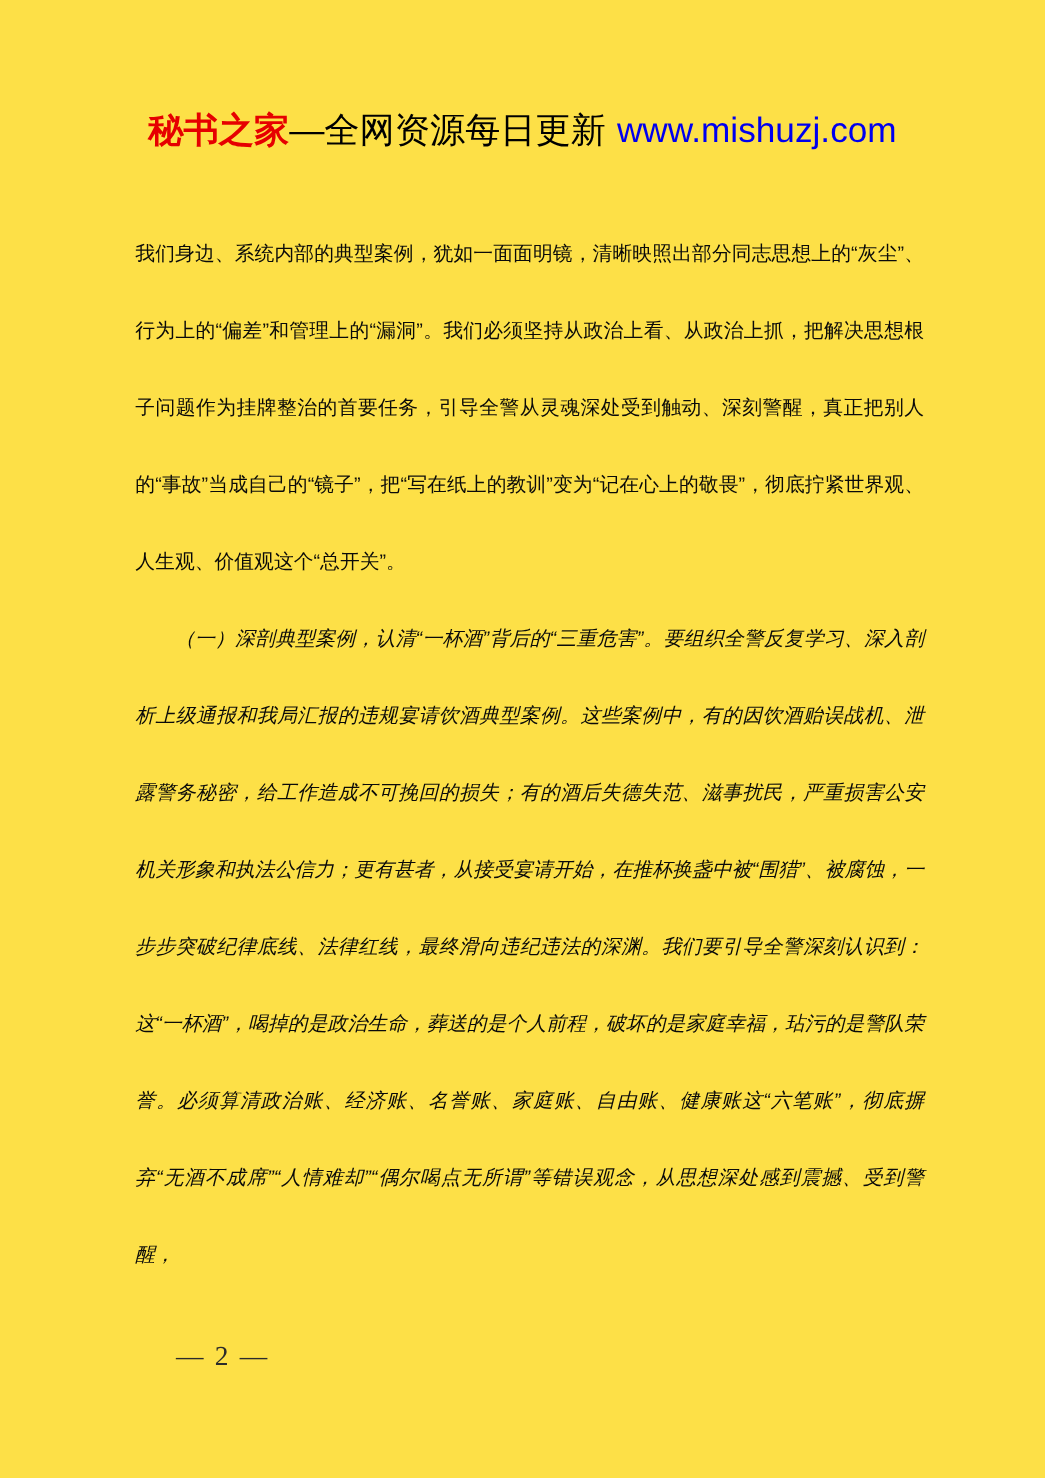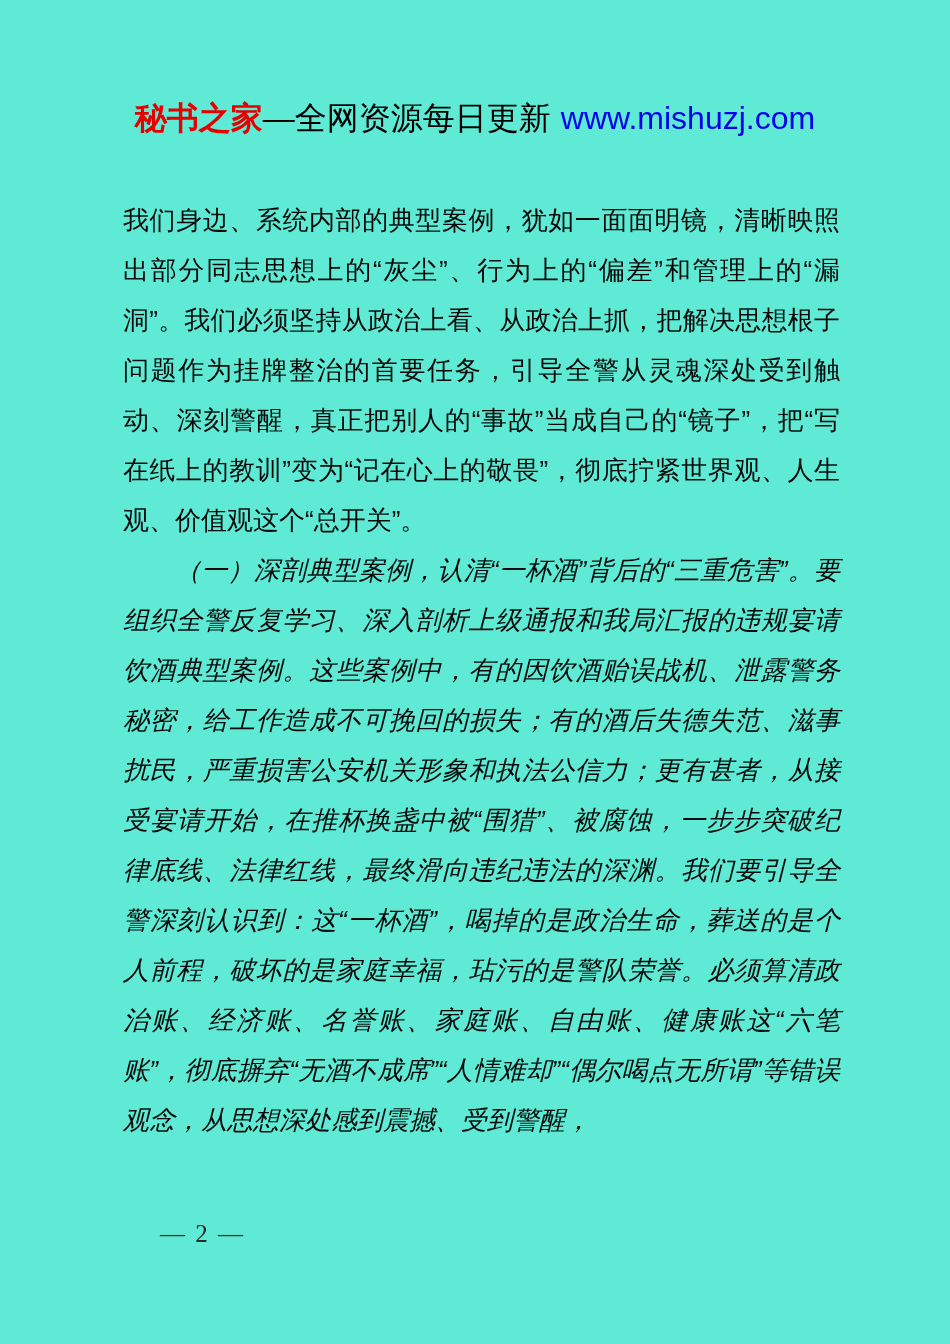--- a/index.html
+++ b/index.html
@@ -7,21 +7,21 @@
   body {
     width: 950px;
     height: 1344px;
     position: relative;
     font-family: "Liberation Sans", "DejaVu Sans", sans-serif;
     overflow: hidden;
   }
   .page {
     position: absolute;
     inset: 0;
-    background: #5eead4;
+    background: #fde047;
   }
   .doc-header {
     position: absolute;
     top: 98px;
     left: 0;
     width: 100%;
     text-align: center;
     font-size: 32px;
     line-height: 40px;
     white-space: nowrap;
@@ -37,22 +37,22 @@
   }
   .doc-header .site-url {
     color: #0000ee;
   }
   .doc-body {
     position: absolute;
     left: 123px;
     top: 195px;
     width: 717px;
     color: #0a0a0a;
-    font-size: 26px;
-    line-height: 50px;
+    font-size: 18px;
+    line-height: 70px;
     text-align: justify;
     text-justify: inter-ideograph;
   }
   .doc-body p {
     margin: 0;
   }
   .doc-body p.indent {
     text-indent: 2em;
     font-style: italic;
   }

